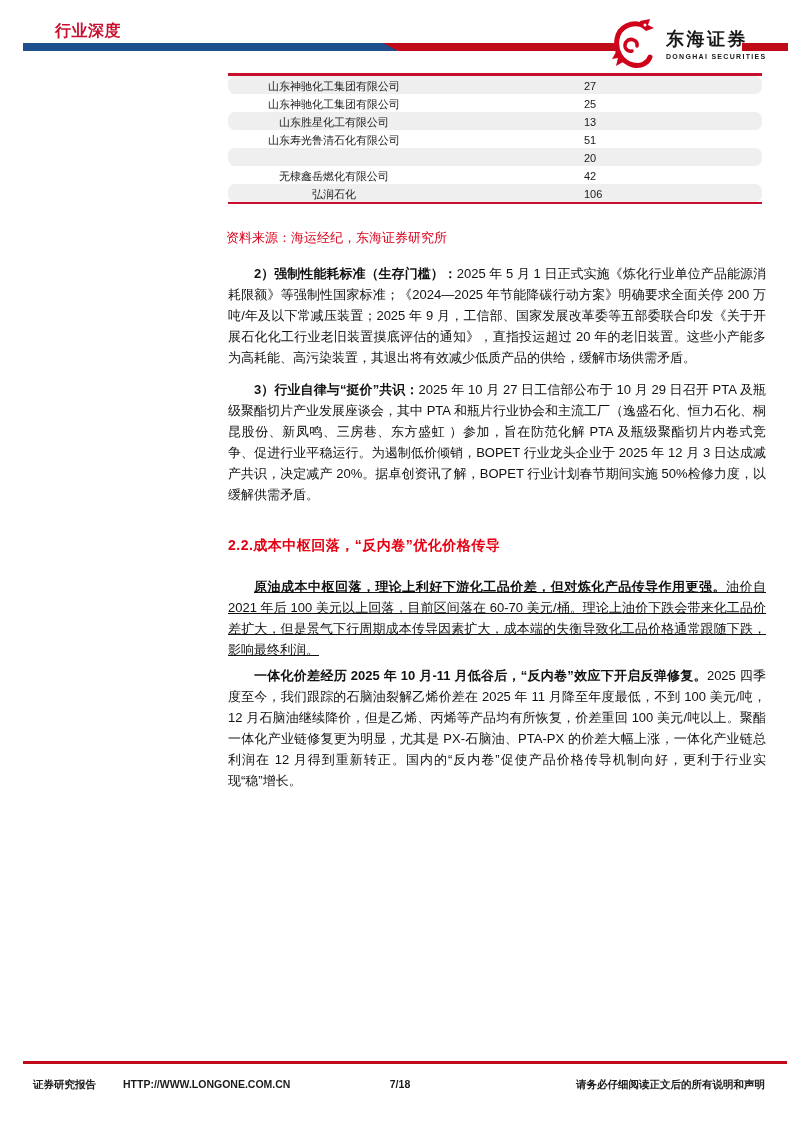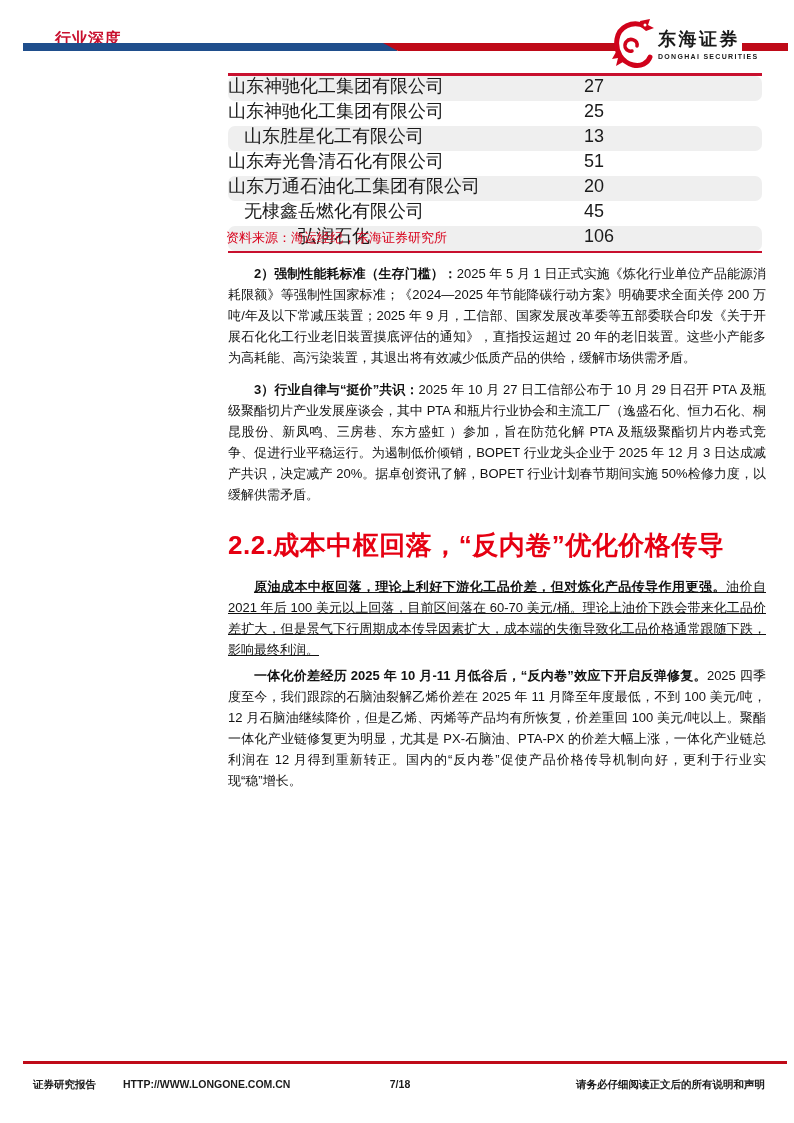--- a/index.html
+++ b/index.html
@@ -2,57 +2,57 @@
 <html style="--navy: #1f4e8c; --bar-red: #bf0a18; --label-red: #c8102e; --accent-red: #e60012; --source-red: #d9001b; --logo-red: #d0021b; --border-red: #c8102e; --stripe-gray: #efefef; --text: #1a1a1a;"><head>
 <meta charset="utf-8">
 <style>
   html,body{margin:0;padding:0;background:#fff;}
   .page{
     position:relative;width:794px;height:1123px;background:#fff;overflow:hidden;
     font-family:"Liberation Sans","DejaVu Sans",sans-serif;color:var(--text);
   }
   
   .category{
-    position:absolute;left:55px;top:29px;font-size:16px;font-weight:bold;
+    position:absolute;left:55px;top:21px;font-size:16px;font-weight:bold;
     color:var(--label-red);letter-spacing:.5px;
   }
   .bar-main{position:absolute;left:23px;top:43px;width:594px;height:8px;}
   .bar-blue{position:absolute;left:0;top:0;width:374px;height:8px;background:var(--navy);}
   .bar-red{
     position:absolute;left:360px;right:0;top:0;height:8px;background:var(--bar-red);
     clip-path:polygon(0 0,100% 0,100% 100%,15px 100%);
   }
   .bar-stub{position:absolute;left:742px;top:43px;width:46px;height:8px;background:var(--bar-red);}
   .logo{position:absolute;left:612px;top:19px;display:flex;align-items:flex-start;}
   .logo svg{display:block;}
-  .logo-text{margin-left:4px;margin-top:8px;}
+  .logo-text{margin-left:12px;margin-top:8px;}
   .logo-cn{font-size:18px;font-weight:bold;letter-spacing:2.5px;color:#181818;
     font-family:"Liberation Serif","DejaVu Serif",serif;white-space:nowrap;}
   .logo-en{font-size:7px;font-weight:bold;letter-spacing:1.3px;color:#181818;margin-top:2px;white-space:nowrap;}
   
   .cap-table{
     position:absolute;left:228px;top:73px;width:534px;
     border-top:3px solid var(--border-red);border-bottom:2px solid var(--border-red);
   }
-  .trow{display:flex;height:25px;line-height:21px;font-size:18px;color:var(--text);border-radius:7px;}
+  .trow{display:flex;height:18px;line-height:21px;font-size:11px;color:var(--text);border-radius:7px;}
   .trow.striped{background:var(--stripe-gray);}
   .tcompany{width:212px;text-align:center;white-space:nowrap;}
   .tvalue{margin-left:auto;width:178px;}
   .source-note{position:absolute;left:226px;top:229px;font-size:13px;color:var(--source-red);}
   
   .content{
     position:absolute;left:228px;top:263px;width:538px;
     font-size:13px;line-height:21px;text-align:justify;color:#111;
   }
   .content p{margin:0 0 11px;text-indent:2em;}
   .content p .lead{font-weight:bold;}
   .content p.gap-lg{margin-bottom:26px;}
   .content p.gap-sm{margin-bottom:5px;text-decoration:underline;}
   .sec-heading{
-    margin:0 0 16px;font-size:26px;line-height:29px;font-weight:bold;
+    margin:0 0 16px;font-size:14px;line-height:29px;font-weight:bold;
     color:var(--accent-red);text-indent:0;letter-spacing:.5px;
   }
   
   .footer-line{position:absolute;left:23px;top:1061px;width:764px;height:3px;background:var(--bar-red);}
   .footer{position:absolute;left:23px;top:1078px;width:764px;height:14px;
     font-size:10.5px;font-weight:bold;color:var(--text);}
   .f-report{position:absolute;left:10px;top:0;}
   .f-url{position:absolute;left:92px;top:0;text-decoration:none;color:var(--text);margin-left:8px;}
   .f-page{position:absolute;left:0;right:10px;top:0;text-align:center;}
   .f-disc{position:absolute;right:22px;top:0;}
@@ -101,26 +101,25 @@
     </div>
     <div class="trow striped">
       <span class="tcompany">山东胜星化工有限公司</span>
       <span class="tvalue">13</span>
     </div>
     <div class="trow">
       <span class="tcompany">山东寿光鲁清石化有限公司</span>
       <span class="tvalue">51</span>
     </div>
     <div class="trow striped">
-      <span class="tcompany">山东万通石油化工集团有限公司</span>
       <span class="tvalue">20</span>
     </div>
     <div class="trow">
       <span class="tcompany">无棣鑫岳燃化有限公司</span>
-      <span class="tvalue">45</span>
+      <span class="tvalue">42</span>
     </div>
     <div class="trow striped">
       <span class="tcompany">弘润石化</span>
       <span class="tvalue">106</span>
     </div>
   </div>
   <div class="source-note">资料来源：海运经纪，东海证券研究所</div>
 
   <div class="content">
     <p>

